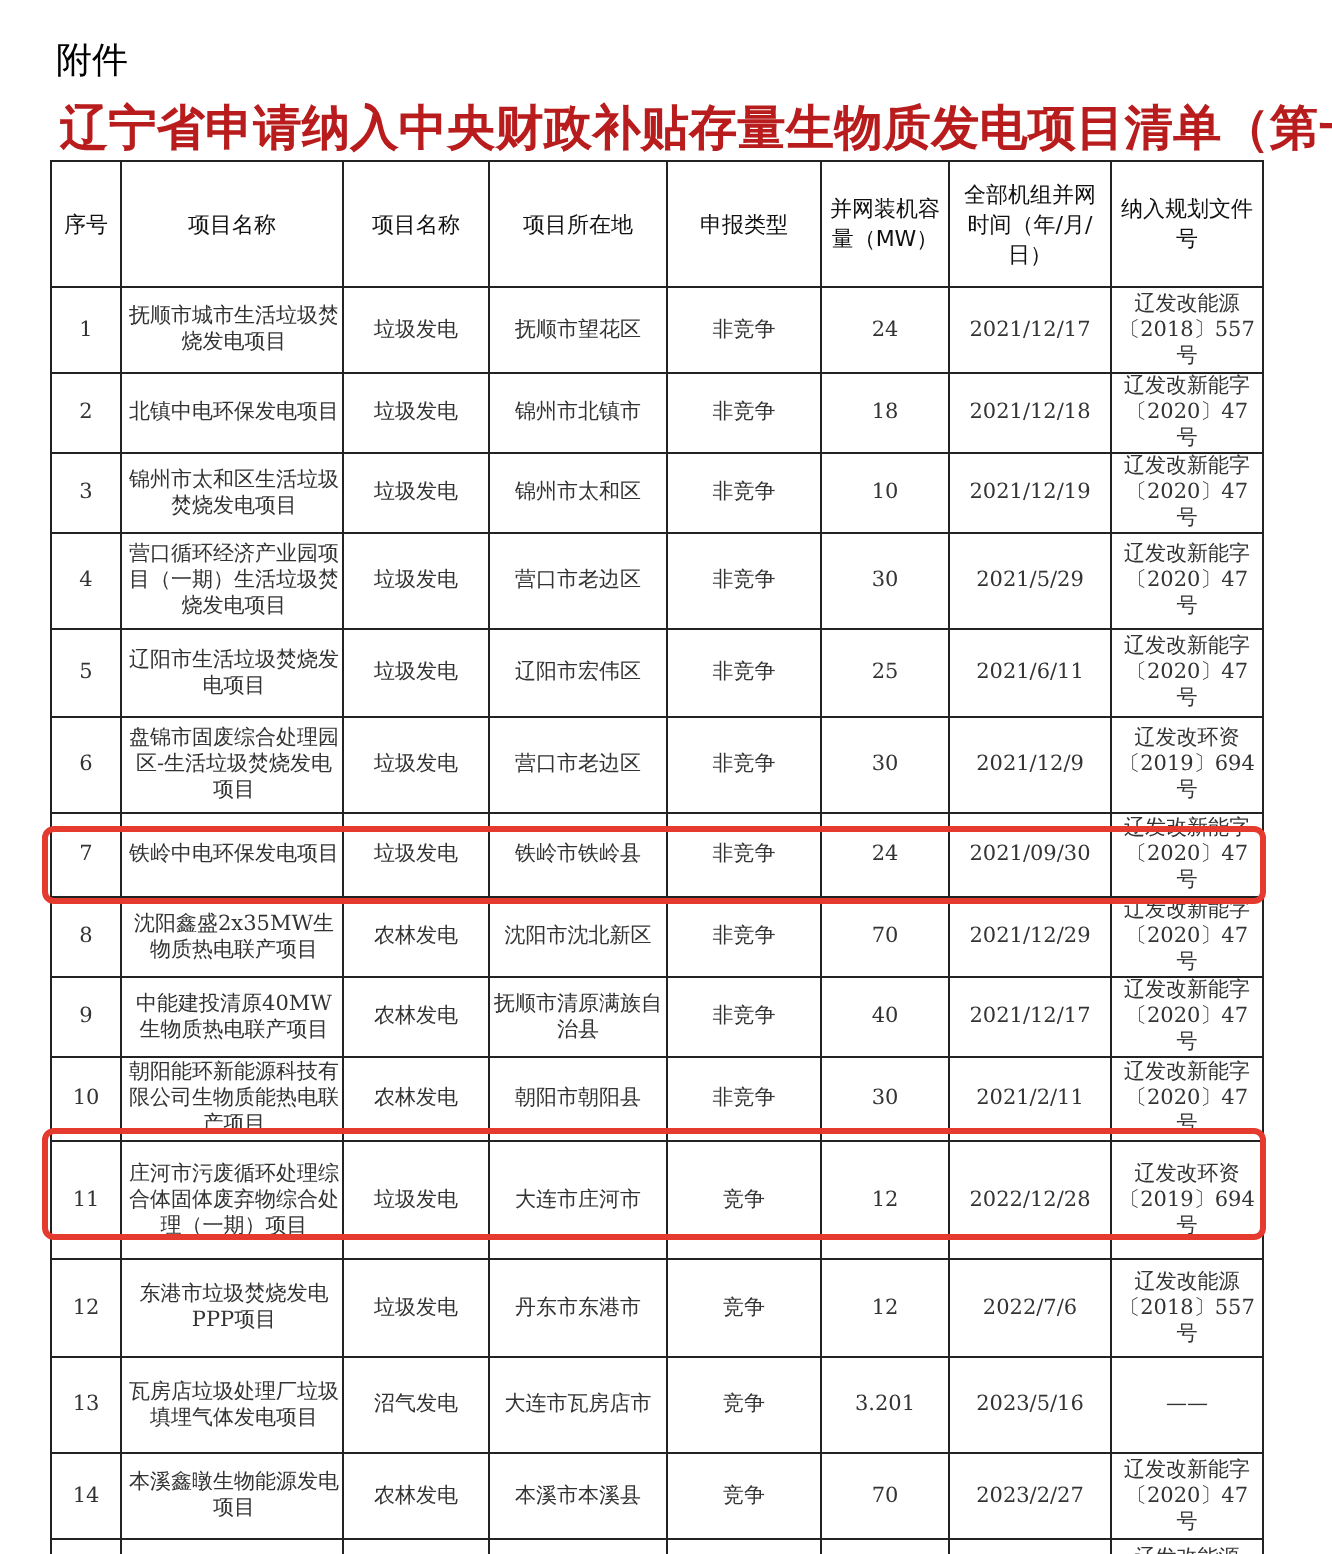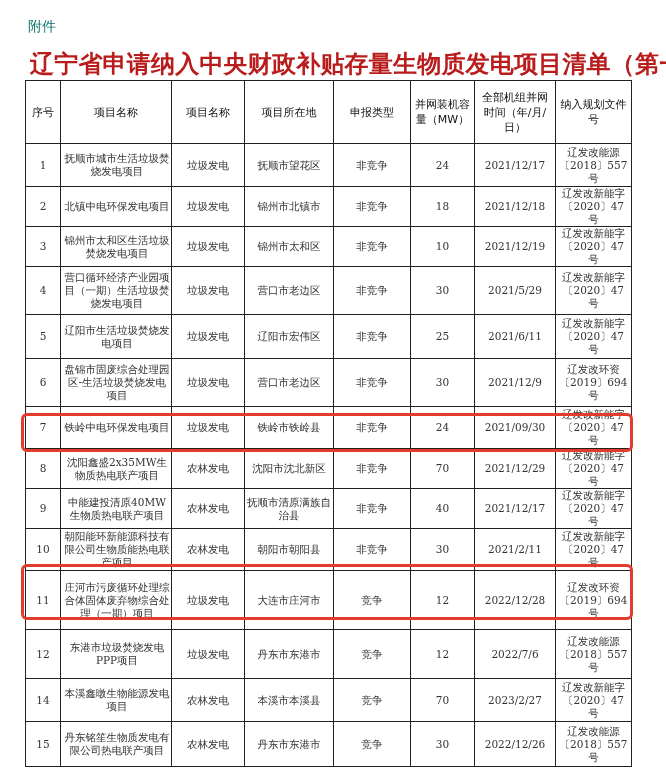--- a/index.html
+++ b/index.html
@@ -1,17 +1,17 @@
 <!DOCTYPE html>
 <html><head>
 <meta charset="utf-8">
 <style>
   html, body { margin: 0; padding: 0; background: #ffffff; }
   body { width: 666px; height: 777px; position: relative; overflow: hidden; color: #222; }
-  .attach { position: absolute; left: 28px; top: 18px; font-family: "DejaVu Sans", sans-serif; font-size: 14px; color: #0f766e; }
+  .attach { position: absolute; left: 28px; top: 18px; font-family: "DejaVu Sans", sans-serif; font-size: 18px; color: #000000; }
   .title { position: absolute; left: 30px; top: 48px; font-family: "DejaVu Serif", serif; font-size: 24px; font-weight: bold; color: #b91c1c; white-space: nowrap; letter-spacing: 0.2px; }
   table.list { position: absolute; left: 25px; top: 80px; border-collapse: collapse; table-layout: fixed; width: 606px; }
   table.list th, table.list td { border: 1.5px solid #222; padding: 0 2px; text-align: center; vertical-align: middle; overflow: hidden; }
   table.list th { font-family: "DejaVu Sans", sans-serif; font-weight: normal; font-size: 11px; line-height: 15px; height: 62px; color: #111; }
   table.list td { font-family: "DejaVu Serif", serif; font-size: 10.5px; line-height: 13px; color: #333; }
   table.list td.name { text-align: center; padding-left: 3px; padding-right: 1px; }
   table.list td.doc { font-size: 10.5px; line-height: 13px; }
   .hl { position: absolute; border: 3px solid #e53a2e; border-radius: 6px; pointer-events: none; }
 </style>
 </head>
@@ -157,20 +157,30 @@
       <tr style="height: 49px;">
         <td>12</td>
         <td class="name">东港市垃圾焚烧发电PPP项目</td>
         <td>垃圾发电</td>
         <td>丹东市东港市</td>
         <td>竞争</td>
         <td>12</td>
         <td>2022/7/6</td>
         <td class="doc">辽发改能源〔2018〕557号</td>
       </tr>
+      <tr style="height: 48px;">
+        <td>13</td>
+        <td class="name">瓦房店垃圾处理厂垃圾填埋气体发电项目</td>
+        <td>沼气发电</td>
+        <td>大连市瓦房店市</td>
+        <td>竞争</td>
+        <td>3.201</td>
+        <td>2023/5/16</td>
+        <td class="doc">——</td>
+      </tr>
       <tr style="height: 43px;">
         <td>14</td>
         <td class="name">本溪鑫暾生物能源发电项目</td>
         <td>农林发电</td>
         <td>本溪市本溪县</td>
         <td>竞争</td>
         <td>70</td>
         <td>2023/2/27</td>
         <td class="doc">辽发改新能字〔2020〕47号</td>
       </tr>

